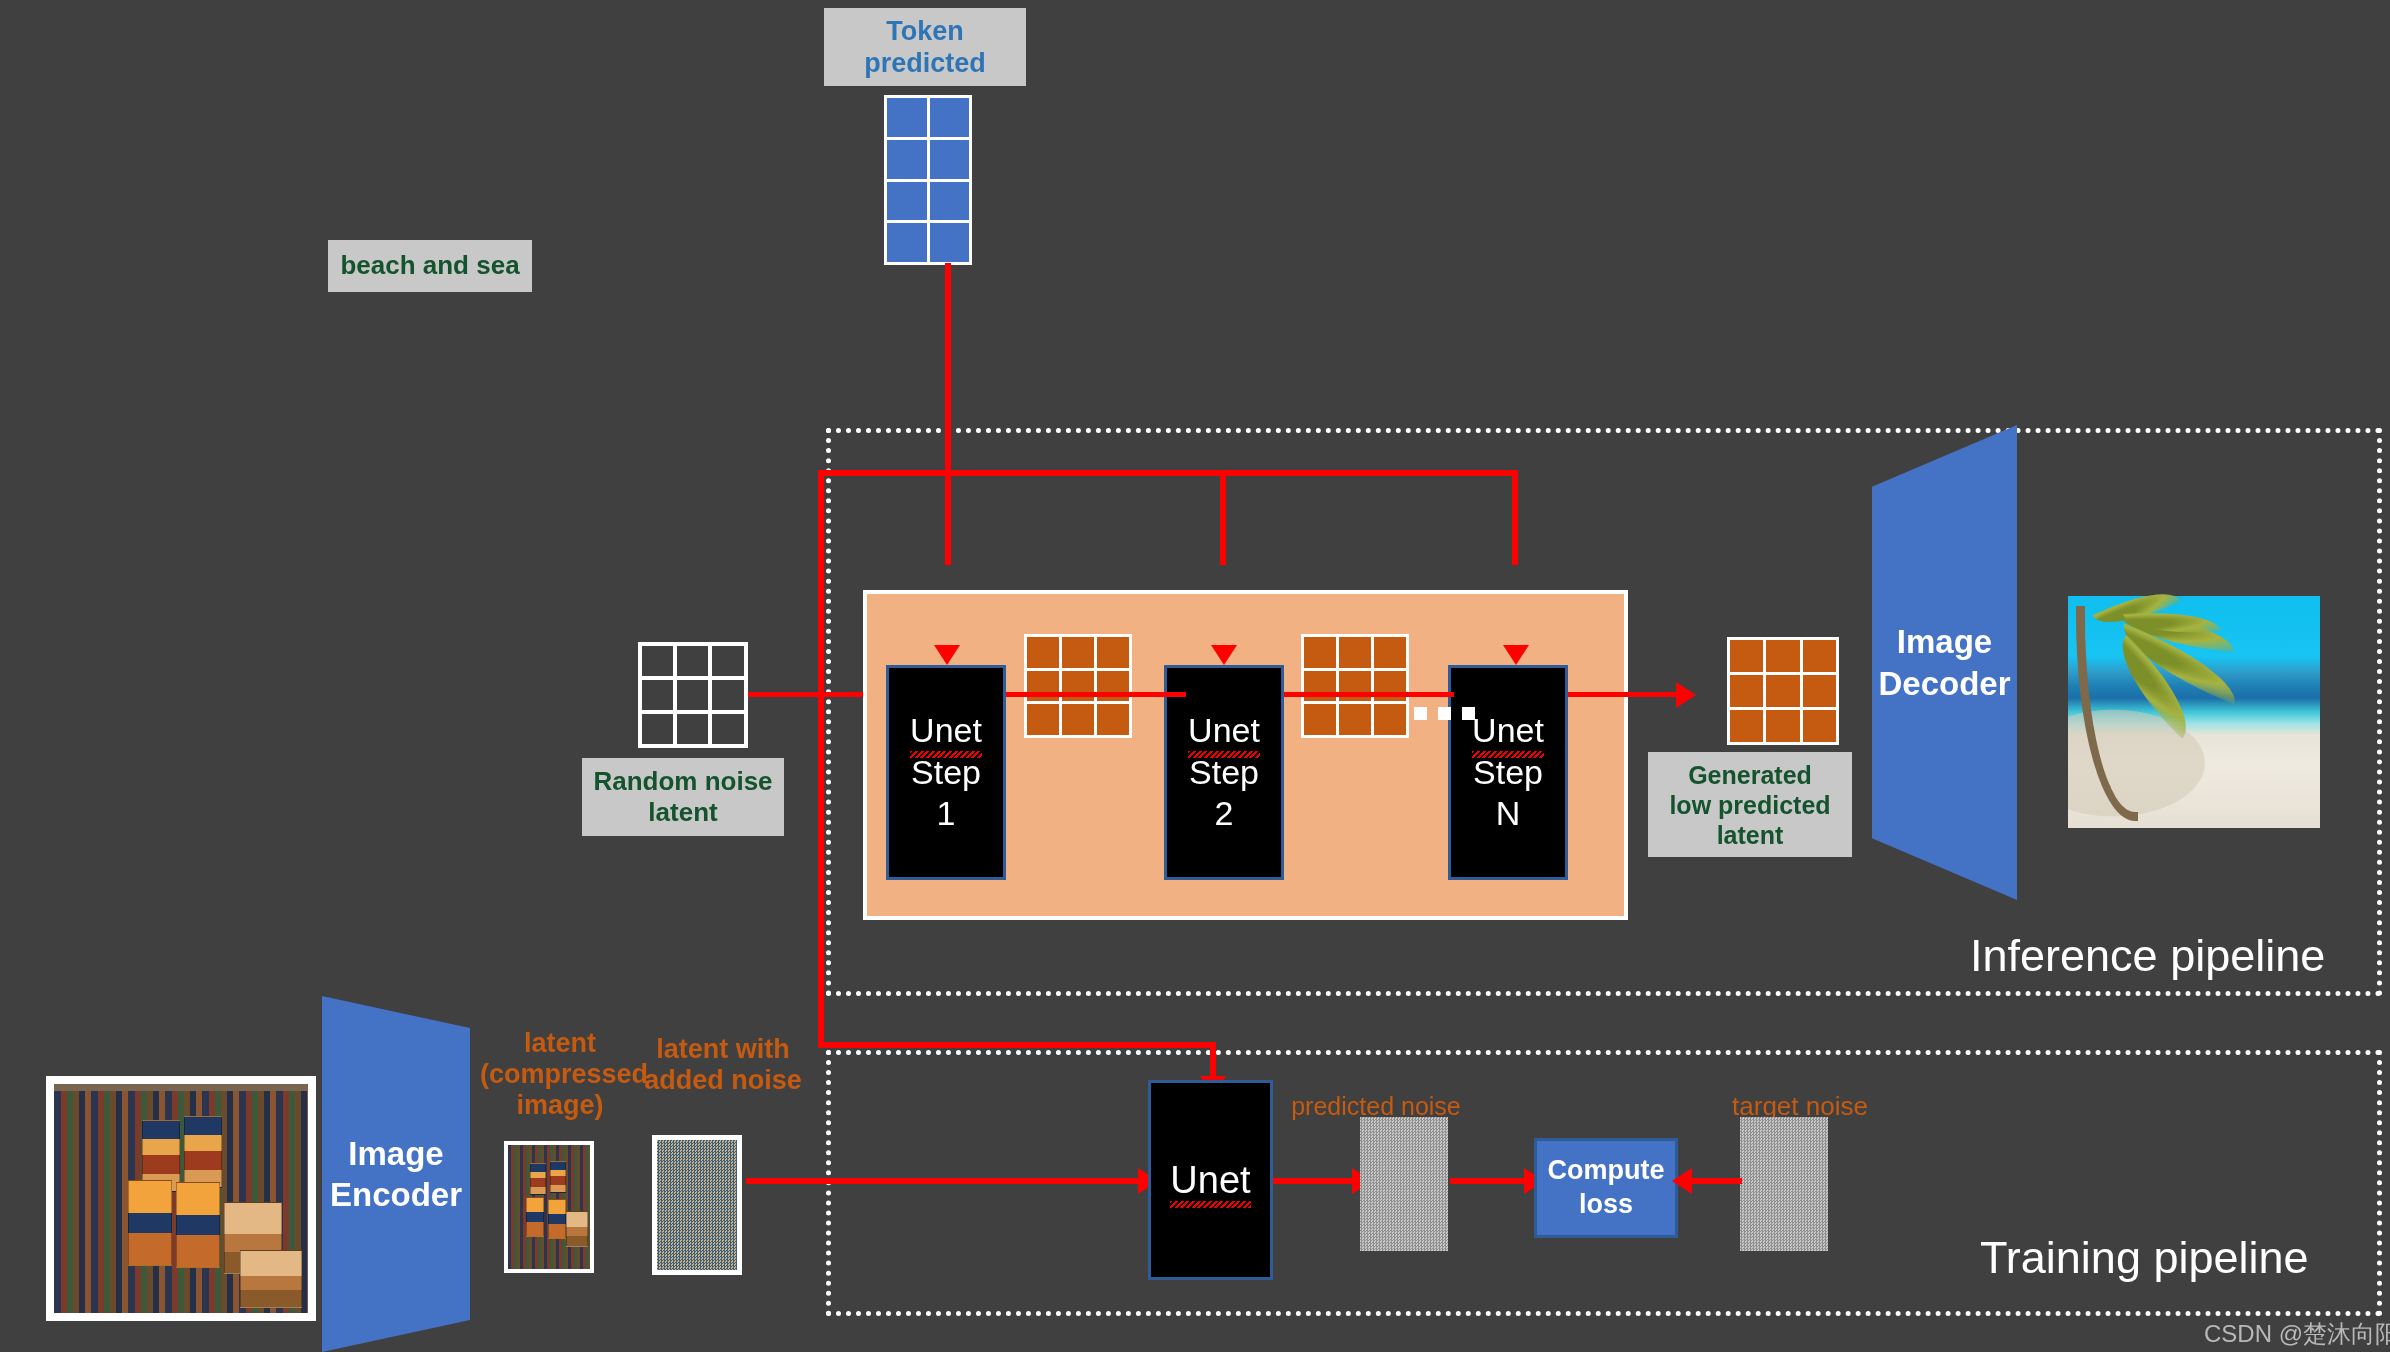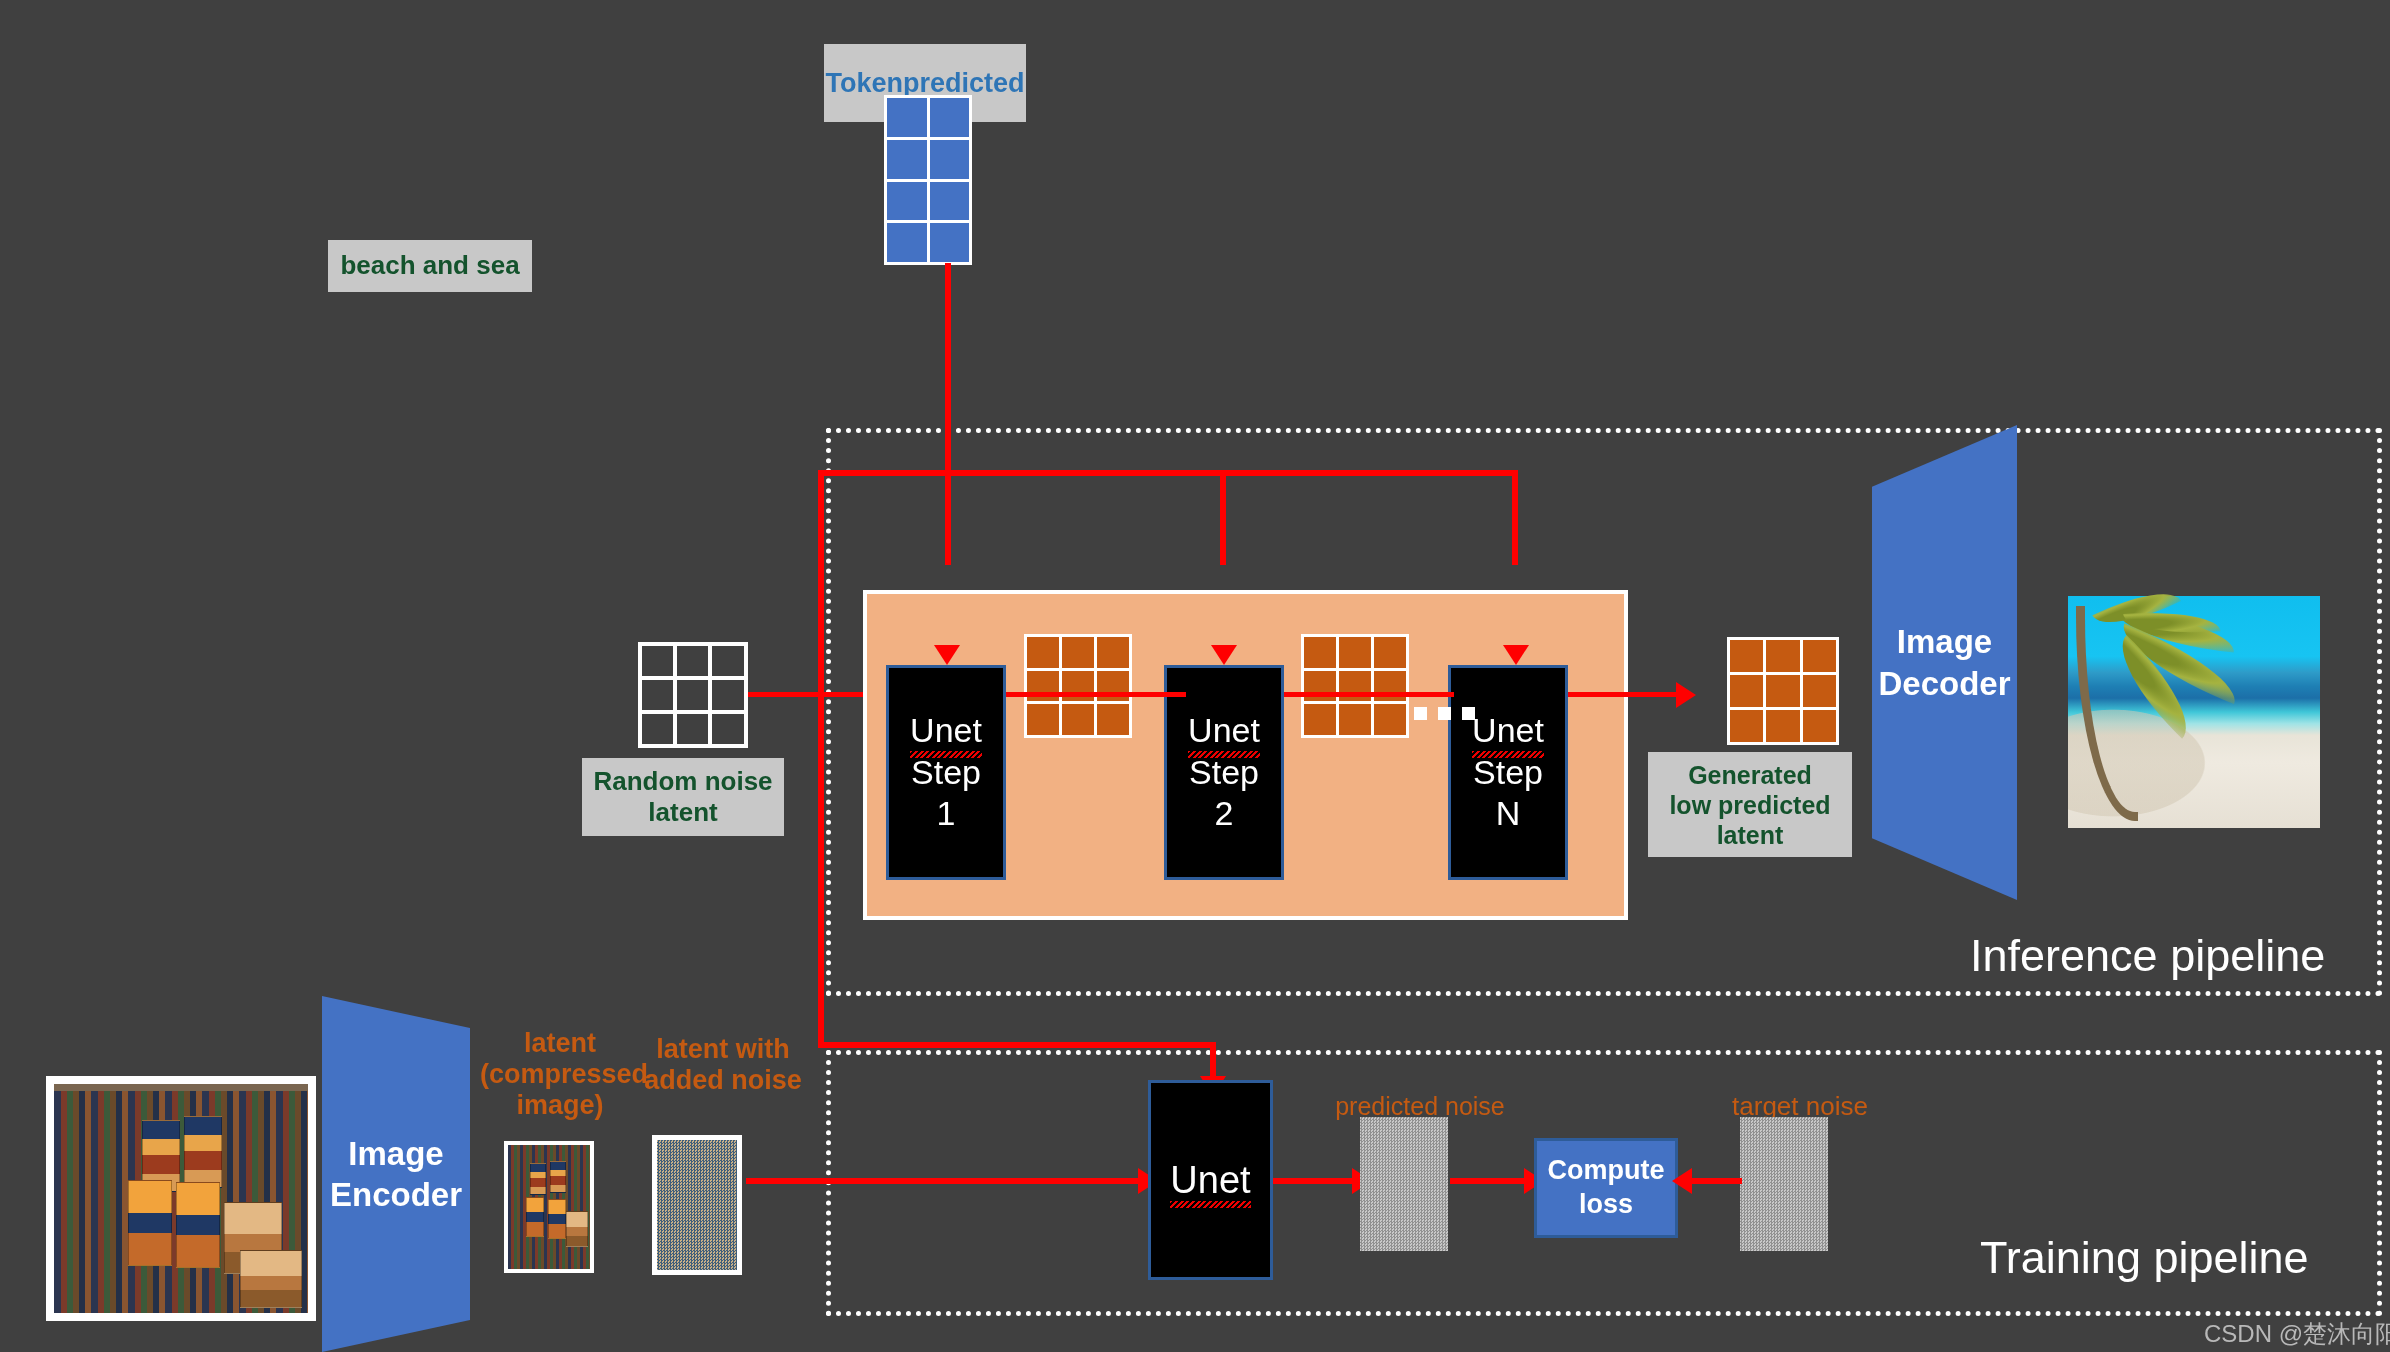--- a/index.html
+++ b/index.html
@@ -245,21 +245,21 @@
   <div class="pipeline-label" style="left:1970px; top:930px;">Inference pipeline</div>
 
   <div class="pipeline-frame" style="left:826px; top:1050px; width:1556px; height:266px;"></div>
   <div class="pipeline-label" style="left:1980px; top:1232px;">Training pipeline</div>
 
   <div class="chip" style="left:328px; top:240px; width:204px; height:52px; font-size:26px;">
     <span>beach and sea</span>
   </div>
 
 
-  <div class="chip blue-text" style="left:824px; top:8px; width:202px; height:78px; font-size:27px; flex-direction:row;margin-top:36px;">
+  <div class="chip blue-text" style="left:824px; top:8px; width:202px; height:78px; font-size:27px; flex-direction:column;">
     <span>Token</span>
     <span>predicted</span>
   </div>
   <div class="grid blue" id="token-grid" style="left:884px; top:95px; width:88px; height:170px; grid-template-columns:repeat(2,1fr); grid-template-rows:repeat(4,1fr);">
       <div class="cell"></div>
       <div class="cell"></div>
       <div class="cell"></div>
       <div class="cell"></div>
       <div class="cell"></div>
       <div class="cell"></div>
@@ -424,21 +424,21 @@
     <div class="noise-color" style="left:5px; top:5px; width:80px; height:130px;"></div>
   </div>
 
   <div class="rl" style="left:746px; top:1178px; width:394px; height:6px;"></div>
   <div class="arrow-right" style="left:1138px; top:1168px;"></div>
 
   <div class="unet-box" style="left:1148px; top:1080px; width:125px; height:200px; font-size:38px;">
     <span class="ln1">Unet</span>
   </div>
 
-  <div class="olabel" style="left:1300px; top:1092px; width:240px; font-size:25px; font-weight:normal;">predicted noise</div>
+  <div class="olabel" style="left:1256px; top:1092px; width:240px; font-size:25px; font-weight:normal;">predicted noise</div>
   <div class="rl" style="left:1273px; top:1178px; width:82px; height:6px;"></div>
   <div class="arrow-right" style="left:1352px; top:1168px;"></div>
   <div class="noise" style="left:1360px; top:1117px; width:88px; height:134px;"></div>
 
   <div class="rl" style="left:1450px; top:1178px; width:78px; height:6px;"></div>
   <div class="arrow-right" style="left:1524px; top:1168px;"></div>
   <div class="blue-box" style="left:1534px; top:1138px; width:144px; height:100px; background:#4472C4; border:3px solid #2E5C99; font-size:27px; font-weight:bold;">
     <span>Compute</span>
     <span>loss</span>
   </div>

